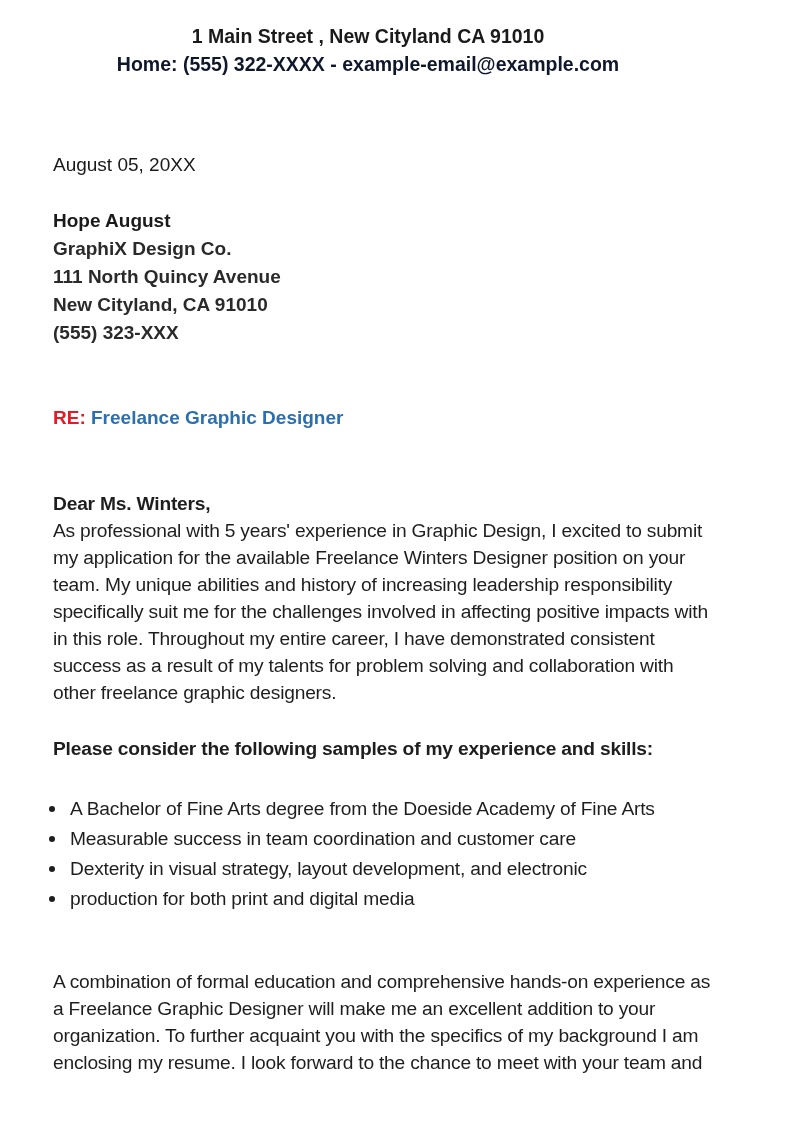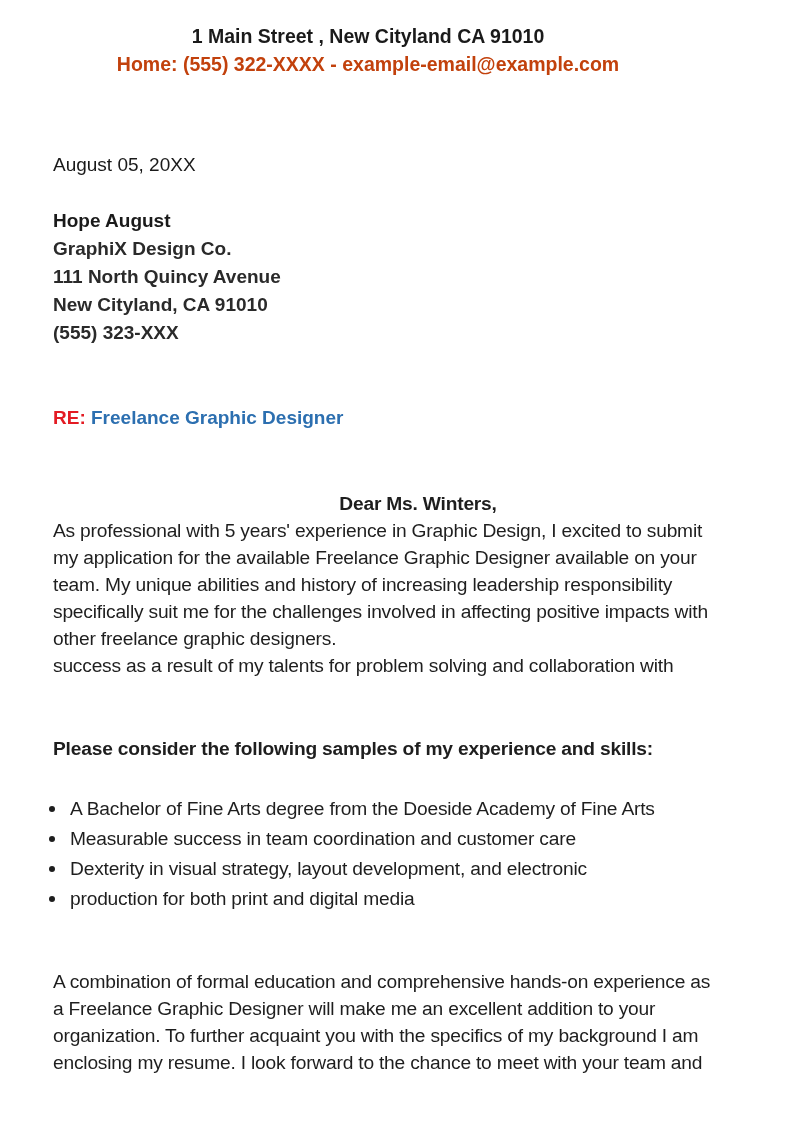--- a/index.html
+++ b/index.html
@@ -5,36 +5,36 @@
     html, body { margin: 0; padding: 0; background: #ffffff; }
     body {
       width: 800px; height: 1126px; overflow: hidden; position: relative;
       color: #1a1a1a;
       font-family: "Liberation Sans", "DejaVu Sans", sans-serif;
     }
     .header {
       position: absolute; left: 0; top: 22px; width: 736px; text-align: center;
       font-size: 19.5px; font-weight: bold; line-height: 28px; color: #1a1a1a;
     }
-    .header .line2 { color: #c2410c; }
+    .header .line2 { color: #0f172a; }
     .block { position: absolute; left: 53px; font-size: 19px; line-height: 28px; }
     .date { top: 151px; font-weight: normal; }
     .recipient { top: 207px; }
     .recipient .name { font-weight: bold; }
     .recipient .line { font-weight: bold; color: #2a2a2a; }
     .re { top: 404px; font-weight: bold; font-size: 19px; }
     .re .re-label { color: #e31b23; }
     .re .re-title { color: #2c6fb0; }
     .body-text {
       position: absolute; left: 53px; width: 730px;
       font-size: 19.2px; line-height: 27px; color: #1e1e1e;
       letter-spacing: -0.2px;
     }
     .greeting { top: 490px; }
-    .greeting .salutation { font-weight: bold; text-align: center; }
+    .greeting .salutation { font-weight: bold; }
     .para-line { white-space: nowrap; }
     .skills-heading { top: 735px; font-weight: bold; }
     .bullets { position: absolute; top: 794px; left: 47px; margin: 0; padding: 0; list-style: none; }
     .bullets li {
       position: relative; padding-left: 23px; font-size: 19.2px; line-height: 30px;
       color: #1e1e1e; white-space: nowrap; letter-spacing: -0.2px;
     }
     .bullets li .dot {
       position: absolute; left: 2px; top: 12px; width: 6px; height: 6px;
       border-radius: 50%; background: #1e1e1e;
@@ -60,25 +60,26 @@
 </div>
 
 <div class="block re">
   <span class="re-label">RE:</span>
   <span class="re-title">Freelance Graphic Designer</span>
 </div>
 
 <div class="body-text greeting">
   <div class="salutation">Dear Ms. Winters,</div>
   <div class="para-line">As professional with 5 years' experience in Graphic Design, I excited to submit</div>
-  <div class="para-line">my application for the available Freelance Graphic Designer available on your</div>
+  <div class="para-line">my application for the available Freelance Winters Designer position on your</div>
   <div class="para-line">team. My unique abilities and history of increasing leadership responsibility</div>
   <div class="para-line">specifically suit me for the challenges involved in affecting positive impacts with</div>
+  <div class="para-line">in this role. Throughout my entire career, I have demonstrated consistent</div>
+  <div class="para-line">success as a result of my talents for problem solving and collaboration with</div>
   <div class="para-line">other freelance graphic designers.</div>
-  <div class="para-line">success as a result of my talents for problem solving and collaboration with</div>
 </div>
 
 <div class="body-text skills-heading">Please consider the following samples of my experience and skills:</div>
 
 <ul class="bullets">
   <li><span class="dot"></span><span>A Bachelor of Fine Arts degree from the Doeside Academy of Fine Arts</span></li>
   <li><span class="dot"></span><span>Measurable success in team coordination and customer care</span></li>
   <li><span class="dot"></span><span>Dexterity in visual strategy, layout development, and electronic</span></li>
   <li><span class="dot"></span><span>production for both print and digital media</span></li>
 </ul>

